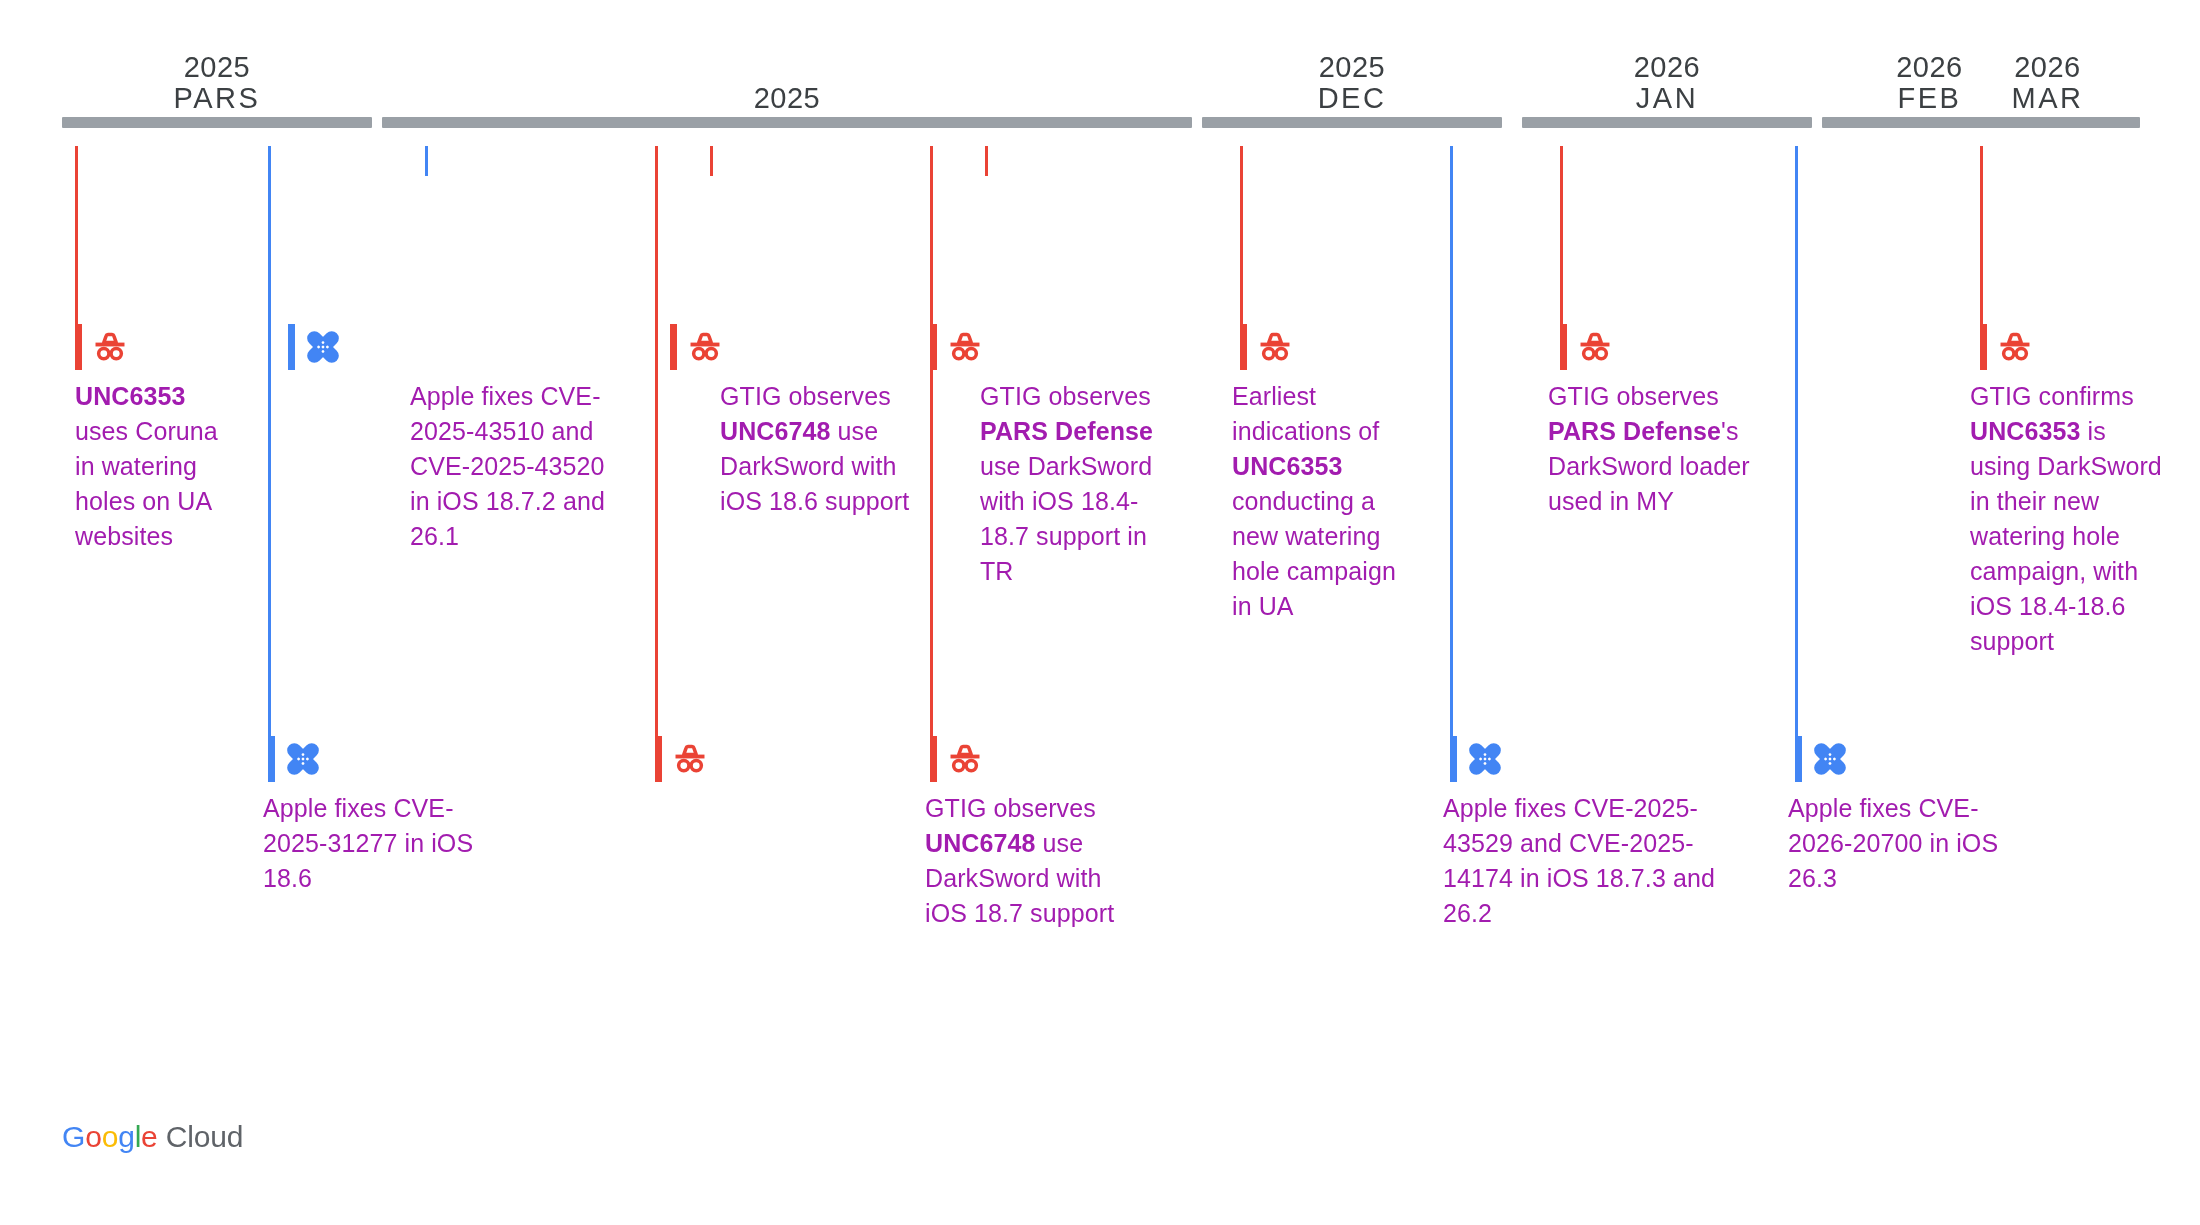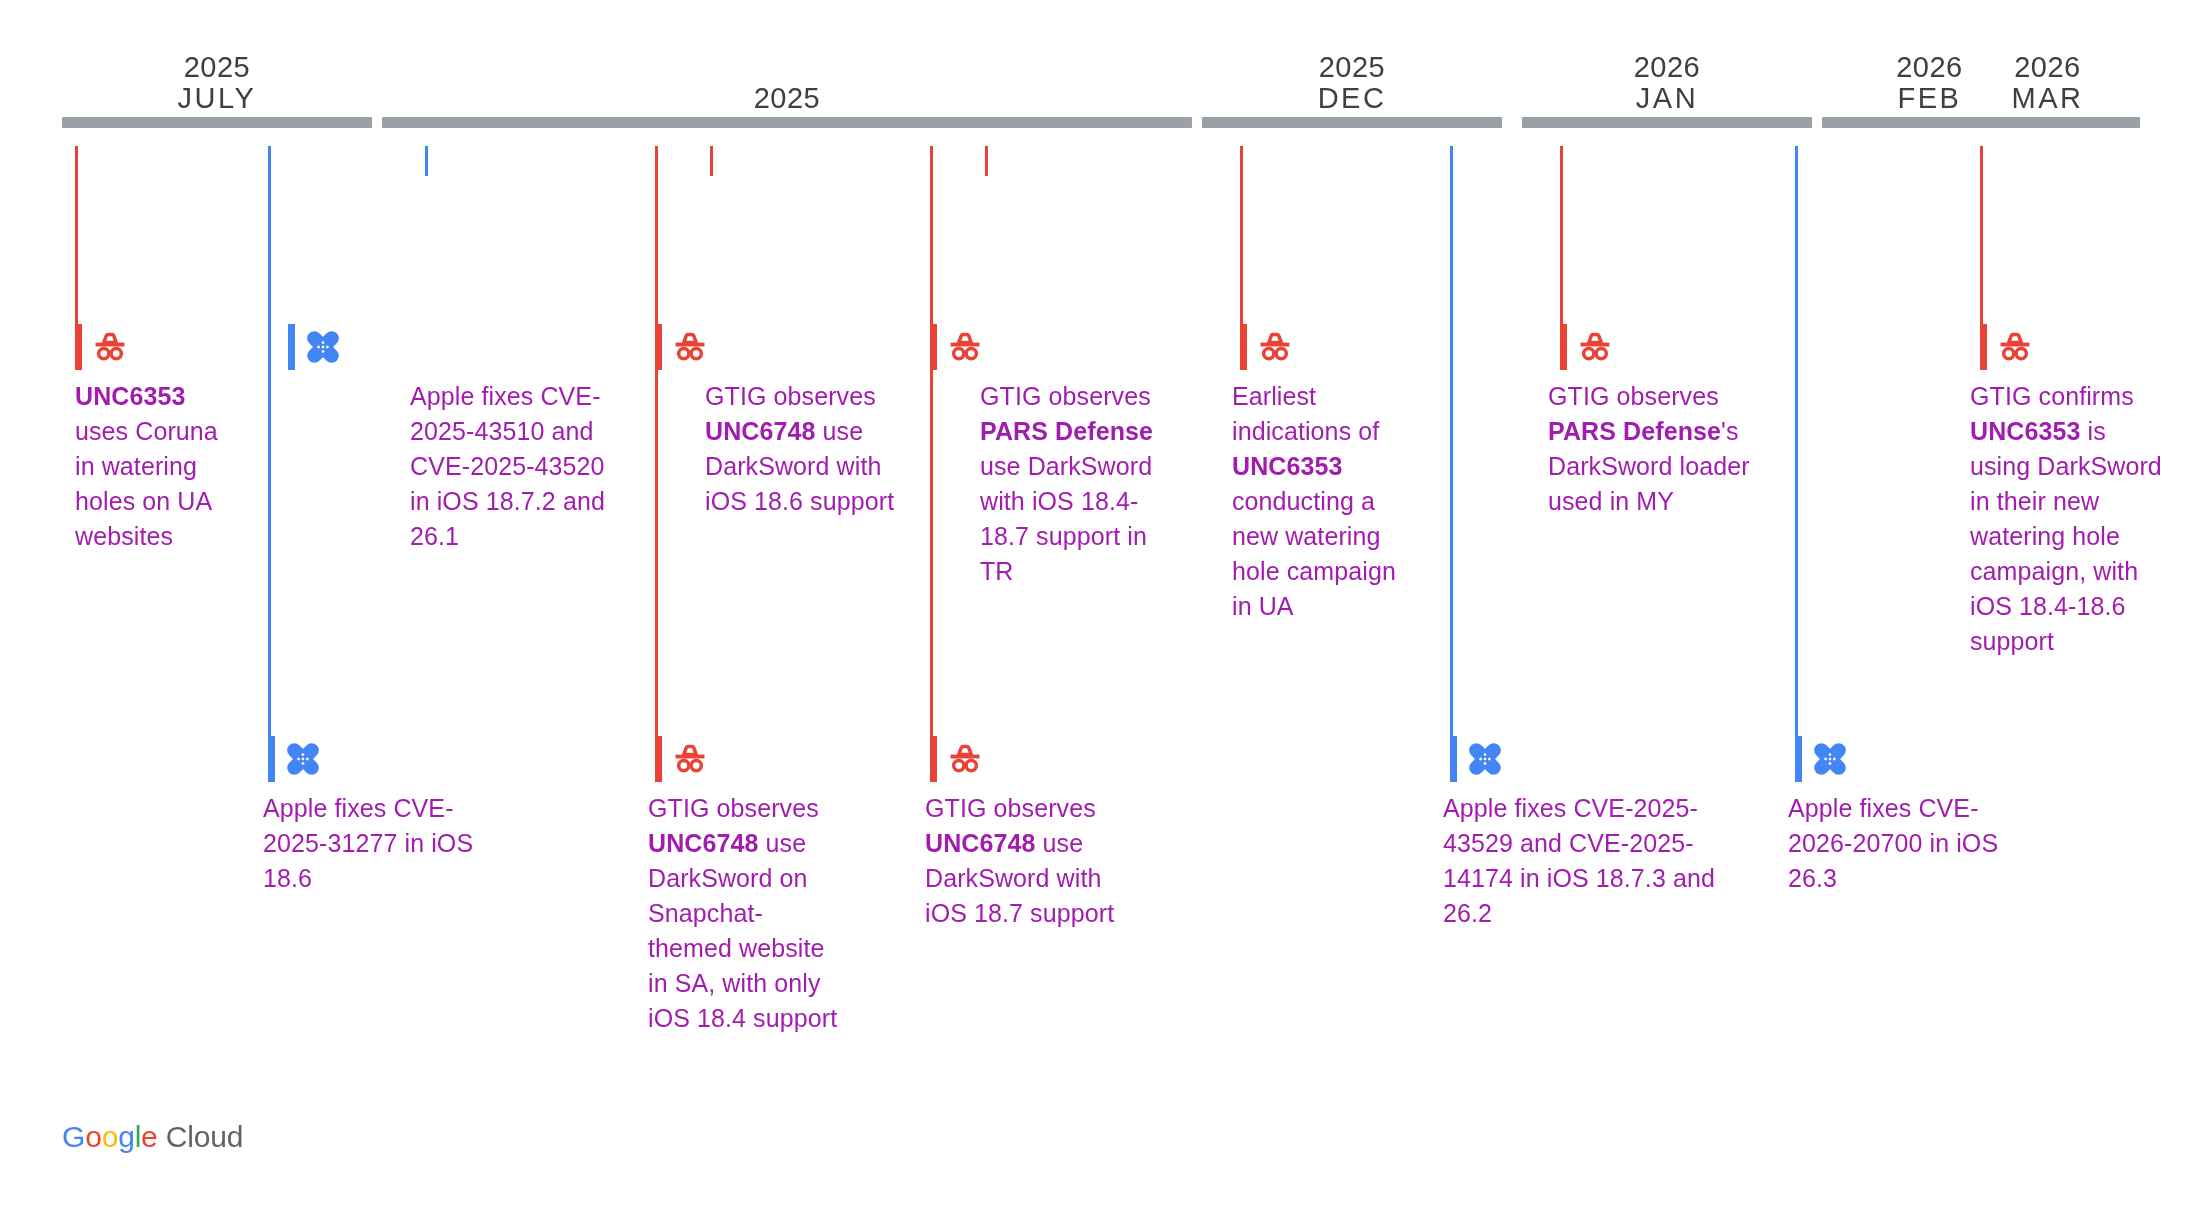--- a/index.html
+++ b/index.html
@@ -119,21 +119,21 @@
 </head>
 <body>
 
 <div id="canvas">
 
   <div id="months">
       <div class="month-group" style="left: 62px; top: 117px; width: 310px; height: 11px;">
         <div class="month-bar" style="width: 310px;"></div>
         <div class="month-label" style="left: 0px; width: 310px;">
           <span class="m-year">2025</span>
-          <span class="m-name">JULY</span>
+          <span class="m-name">PARS</span>
         </div>
       </div>
       <div class="month-group" style="left: 382px; top: 117px; width: 810px; height: 11px;">
         <div class="month-bar" style="width: 810px;"></div>
         <div class="month-label" style="left: 0px; width: 810px;">
           <span class="m-year">2025</span>
         </div>
       </div>
       <div class="month-group" style="left: 1202px; top: 117px; width: 300px; height: 11px;">
         <div class="month-bar" style="width: 300px;"></div>
@@ -217,21 +217,21 @@
                 <circle cx="10.3" cy="10.3" r="0.75" fill="#ffffff"></circle>
                 <circle cx="13.7" cy="10.3" r="0.75" fill="#ffffff"></circle>
                 <circle cx="10.3" cy="13.7" r="0.75" fill="#ffffff"></circle>
                 <circle cx="13.7" cy="13.7" r="0.75" fill="#ffffff"></circle>
                 <circle cx="12" cy="12" r="0.75" fill="#ffffff"></circle>
               </g>
             </svg></div>
         </div>
         <div class="event-body">Apple fixes CVE-2025-43510 and CVE-2025-43520 in iOS 18.7.2 and 26.1</div>
       </div>
-      <div class="event" style="left: 705px; top: 324px; width: 195px;">
+      <div class="event" style="left: 720px; top: 324px; width: 195px;">
         <div class="event-head">
           <div class="event-tick red" style="left: -50px;"></div>
           <div class="event-icon" style="left: -37px;"><svg viewBox="0 0 24 24" width="44" height="44" aria-hidden="true">
               <path fill="none" stroke="#ea4335" stroke-width="1.9" stroke-linejoin="round" d="M8.6 9.6 L9.9 5.9 Q10.1 5.2 10.9 5.2 L13.1 5.2 Q13.9 5.2 14.1 5.9 L15.4 9.6 Z"></path>
               <rect x="4.1" y="9.6" width="15.8" height="2.1" fill="#ea4335"></rect>
               <circle cx="8.6" cy="15.6" r="2.8" fill="none" stroke="#ea4335" stroke-width="1.9"></circle>
               <circle cx="15.4" cy="15.6" r="2.8" fill="none" stroke="#ea4335" stroke-width="1.9"></circle>
               <rect x="11.1" y="14.7" width="1.8" height="1.8" fill="#ea4335"></rect>
             </svg></div>
         </div>
@@ -311,21 +311,20 @@
         <div class="event-head">
           <div class="event-tick red" style="left: 7px;"></div>
           <div class="event-icon" style="left: 20px;"><svg viewBox="0 0 24 24" width="44" height="44" aria-hidden="true">
               <path fill="none" stroke="#ea4335" stroke-width="1.9" stroke-linejoin="round" d="M8.6 9.6 L9.9 5.9 Q10.1 5.2 10.9 5.2 L13.1 5.2 Q13.9 5.2 14.1 5.9 L15.4 9.6 Z"></path>
               <rect x="4.1" y="9.6" width="15.8" height="2.1" fill="#ea4335"></rect>
               <circle cx="8.6" cy="15.6" r="2.8" fill="none" stroke="#ea4335" stroke-width="1.9"></circle>
               <circle cx="15.4" cy="15.6" r="2.8" fill="none" stroke="#ea4335" stroke-width="1.9"></circle>
               <rect x="11.1" y="14.7" width="1.8" height="1.8" fill="#ea4335"></rect>
             </svg></div>
         </div>
-        <div class="event-body">GTIG observes <b>UNC6748</b> use DarkSword on Snapchat-themed website in SA, with only iOS 18.4 support</div>
       </div>
       <div class="event" style="left: 925px; top: 736px; width: 215px;">
         <div class="event-head">
           <div class="event-tick red" style="left: 5px;"></div>
           <div class="event-icon" style="left: 18px;"><svg viewBox="0 0 24 24" width="44" height="44" aria-hidden="true">
               <path fill="none" stroke="#ea4335" stroke-width="1.9" stroke-linejoin="round" d="M8.6 9.6 L9.9 5.9 Q10.1 5.2 10.9 5.2 L13.1 5.2 Q13.9 5.2 14.1 5.9 L15.4 9.6 Z"></path>
               <rect x="4.1" y="9.6" width="15.8" height="2.1" fill="#ea4335"></rect>
               <circle cx="8.6" cy="15.6" r="2.8" fill="none" stroke="#ea4335" stroke-width="1.9"></circle>
               <circle cx="15.4" cy="15.6" r="2.8" fill="none" stroke="#ea4335" stroke-width="1.9"></circle>
               <rect x="11.1" y="14.7" width="1.8" height="1.8" fill="#ea4335"></rect>

